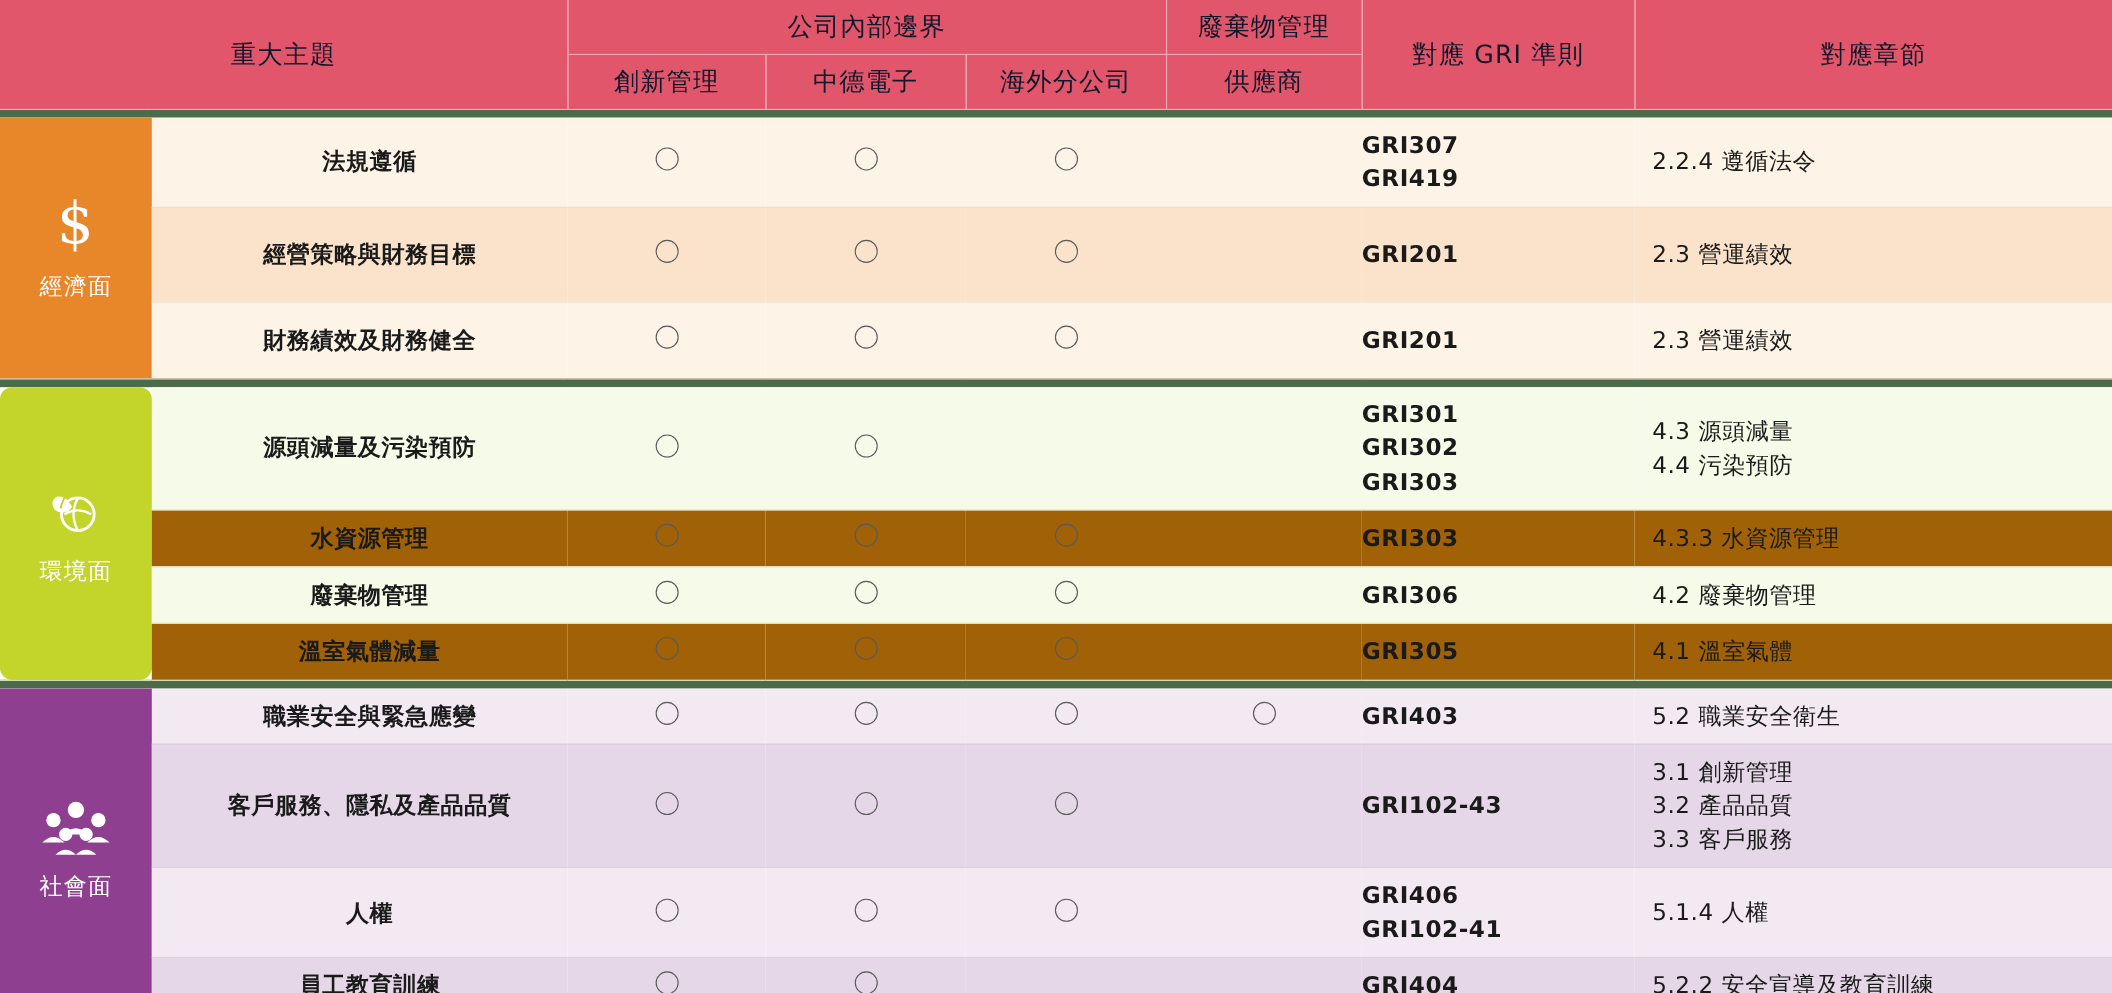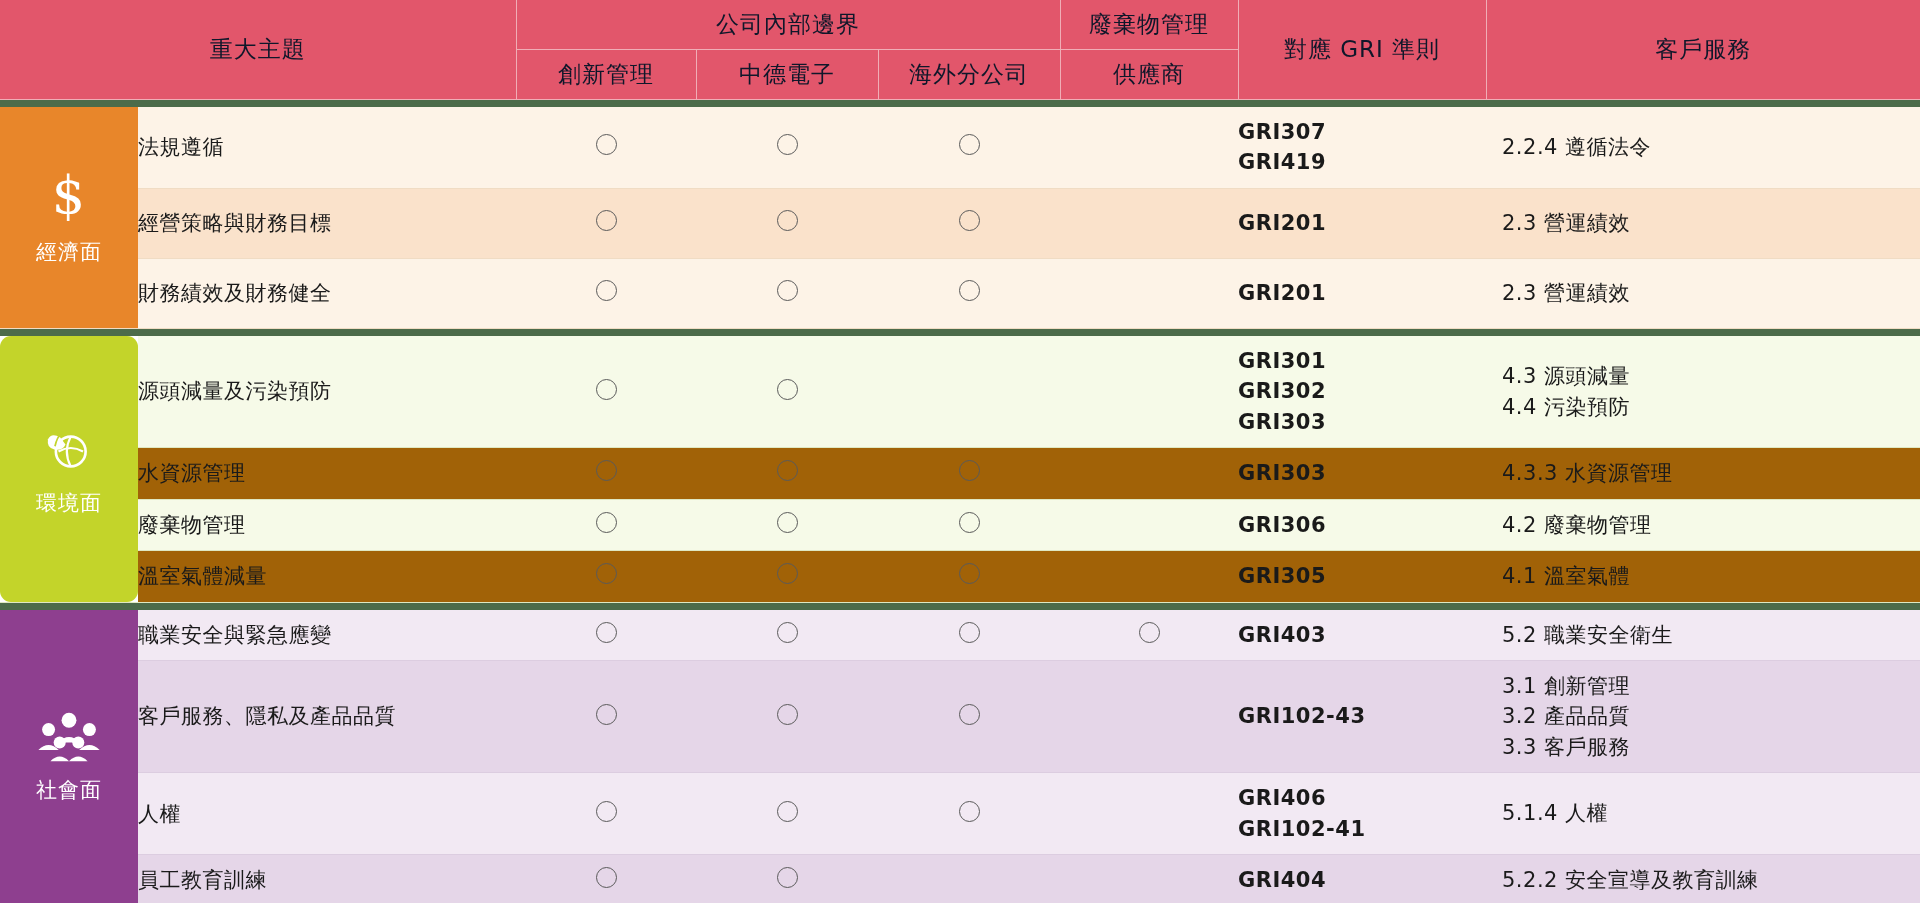--- a/index.html
+++ b/index.html
@@ -47,22 +47,24 @@
   thead th.nb-right { border-right: none; }
   thead th.top { border-top: none; }
   td {
     font-size: 21px;
     color: #1a1a1a;
     padding: 10px 0;
     vertical-align: middle;
     letter-spacing: 0.5px;
   }
   td.topic {
-    text-align: left;
+    padding-left: 18px;
+    text-align: center;
     line-height: 1.35;
+    font-weight: bold;
   }
   td.mark {
     text-align: center;
   }
   td.gri {
     text-align: left;
     line-height: 1.45;
     font-weight: bold;
   }
   td.chap {
@@ -136,21 +138,21 @@
       <col class="c-b4">
       <col class="c-gri">
       <col class="c-chap">
     </colgroup>
     <thead>
       <tr>
         <th class="top nb-left" colspan="2" rowspan="2">重大主題</th>
         <th class="top" colspan="3">公司內部邊界</th>
         <th class="top" colspan="1">廢棄物管理</th>
         <th class="top" rowspan="2">對應 GRI 準則</th>
-        <th class="top nb-right" rowspan="2">客戶服務</th>
+        <th class="top nb-right" rowspan="2">對應章節</th>
       </tr>
       <tr>
         <th>創新管理</th>
         <th>中德電子</th>
         <th>海外分公司</th>
         <th>供應商</th>
       </tr>
     </thead>
     <tbody id="matrix-body">
         <tr class="band-row">
@@ -166,21 +168,21 @@
             </div>
           </td>
           <td class="topic"><span class="ln">法規遵循</span></td>
           <td class="mark"><span class="circle"></span></td>
           <td class="mark"><span class="circle"></span></td>
           <td class="mark"><span class="circle"></span></td>
           <td class="mark"><span class="circle hidden"></span></td>
           <td class="gri"><span class="ln">GRI307</span><br><span class="ln">GRI419</span></td>
           <td class="chap"><span class="ln">2.2.4 遵循法令</span></td>
         </tr>
-        <tr class="r-econ-b rowsep-econ" style="height: 70px;">
+        <tr class="r-econ-b rowsep-econ" style="height: 86px;">
           <td class="topic"><span class="ln">經營策略與財務目標</span></td>
           <td class="mark"><span class="circle"></span></td>
           <td class="mark"><span class="circle"></span></td>
           <td class="mark"><span class="circle"></span></td>
           <td class="mark"><span class="circle hidden"></span></td>
           <td class="gri"><span class="ln">GRI201</span></td>
           <td class="chap"><span class="ln">2.3 營運績效</span></td>
         </tr>
         <tr class="r-econ-a rowsep-econ" style="height: 70px;">
           <td class="topic"><span class="ln">財務績效及財務健全</span></td>

